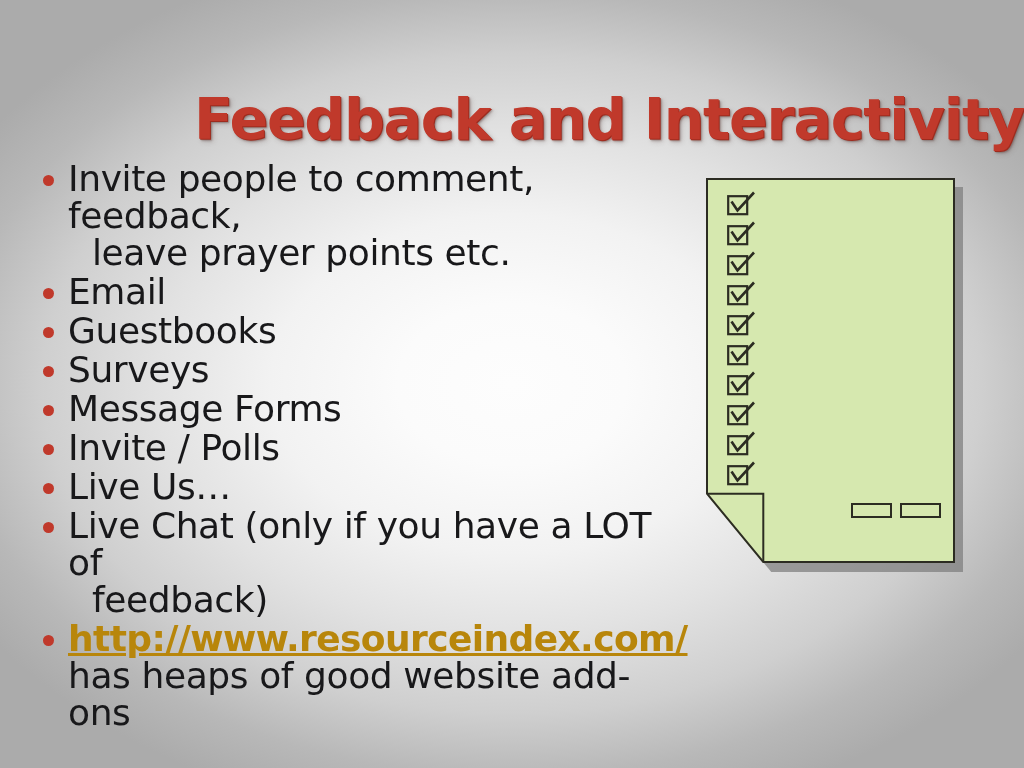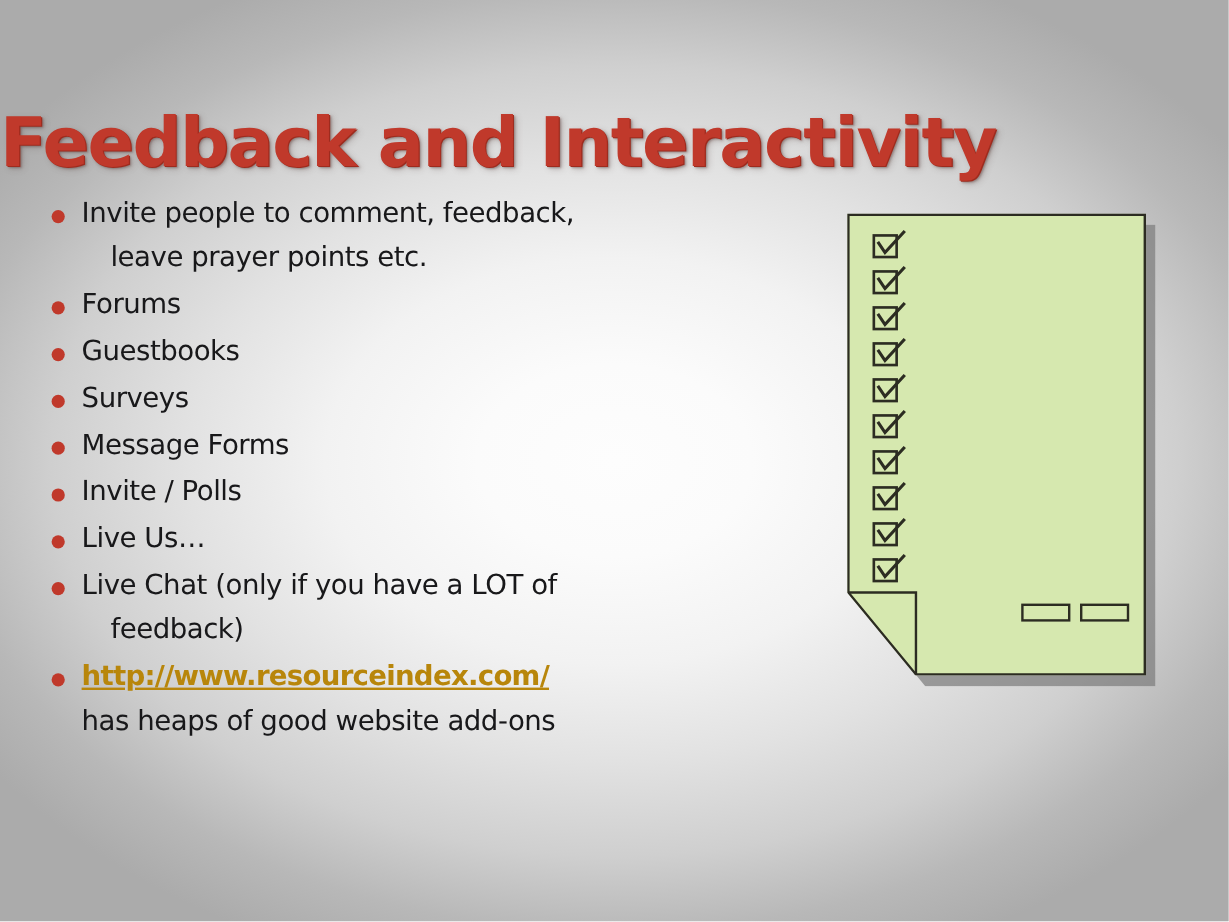--- a/index.html
+++ b/index.html
@@ -28,21 +28,21 @@
         #ababab 100%);
     overflow: hidden;
   }
 
   
   #title {
     position: absolute;
     left: 0;
     top: 86px;
     width: 1024px;
-    text-align: left;
+    text-align: right;
     font-family: "DejaVu Sans", sans-serif;
     font-size: 57px;
     font-weight: bold;
     letter-spacing: -1.2px;
     color: #c0392b;
     text-shadow:
       1px 1px 0 #9e2b1e,
       2px 2px 2px rgba(90, 60, 55, 0.45),
       3px 3px 5px rgba(110, 90, 85, 0.30);
     white-space: nowrap;
@@ -64,21 +64,21 @@
     position: absolute;
     left: 9px;
     top: 15px;
     width: 11px;
     height: 11px;
     border-radius: 50%;
     background: #c0392b;
   }
   .btext {
     font-family: "DejaVu Sans", sans-serif;
-    font-size: 23px;
+    font-size: 36px;
     line-height: 37px;
     color: #18181a;
     letter-spacing: -0.4px;
   }
   .btext .line2 {
     display: block;
     margin-left: 24px;
   }
   .link {
     color: #b8860b;
@@ -170,21 +170,21 @@
       <span class="dot"></span>
       <div class="btext">
         <span>Invite people to comment, feedback,</span>
         <span class="line2">leave prayer points etc.</span>
       </div>
     </div>
 
     <div class="bullet-row">
       <span class="dot"></span>
       <div class="btext">
-        <span>Forums</span>
+        <span>Email</span>
       </div>
     </div>
 
     <div class="bullet-row">
       <span class="dot"></span>
       <div class="btext">
         <span>Guestbooks</span>
       </div>
     </div>
 

